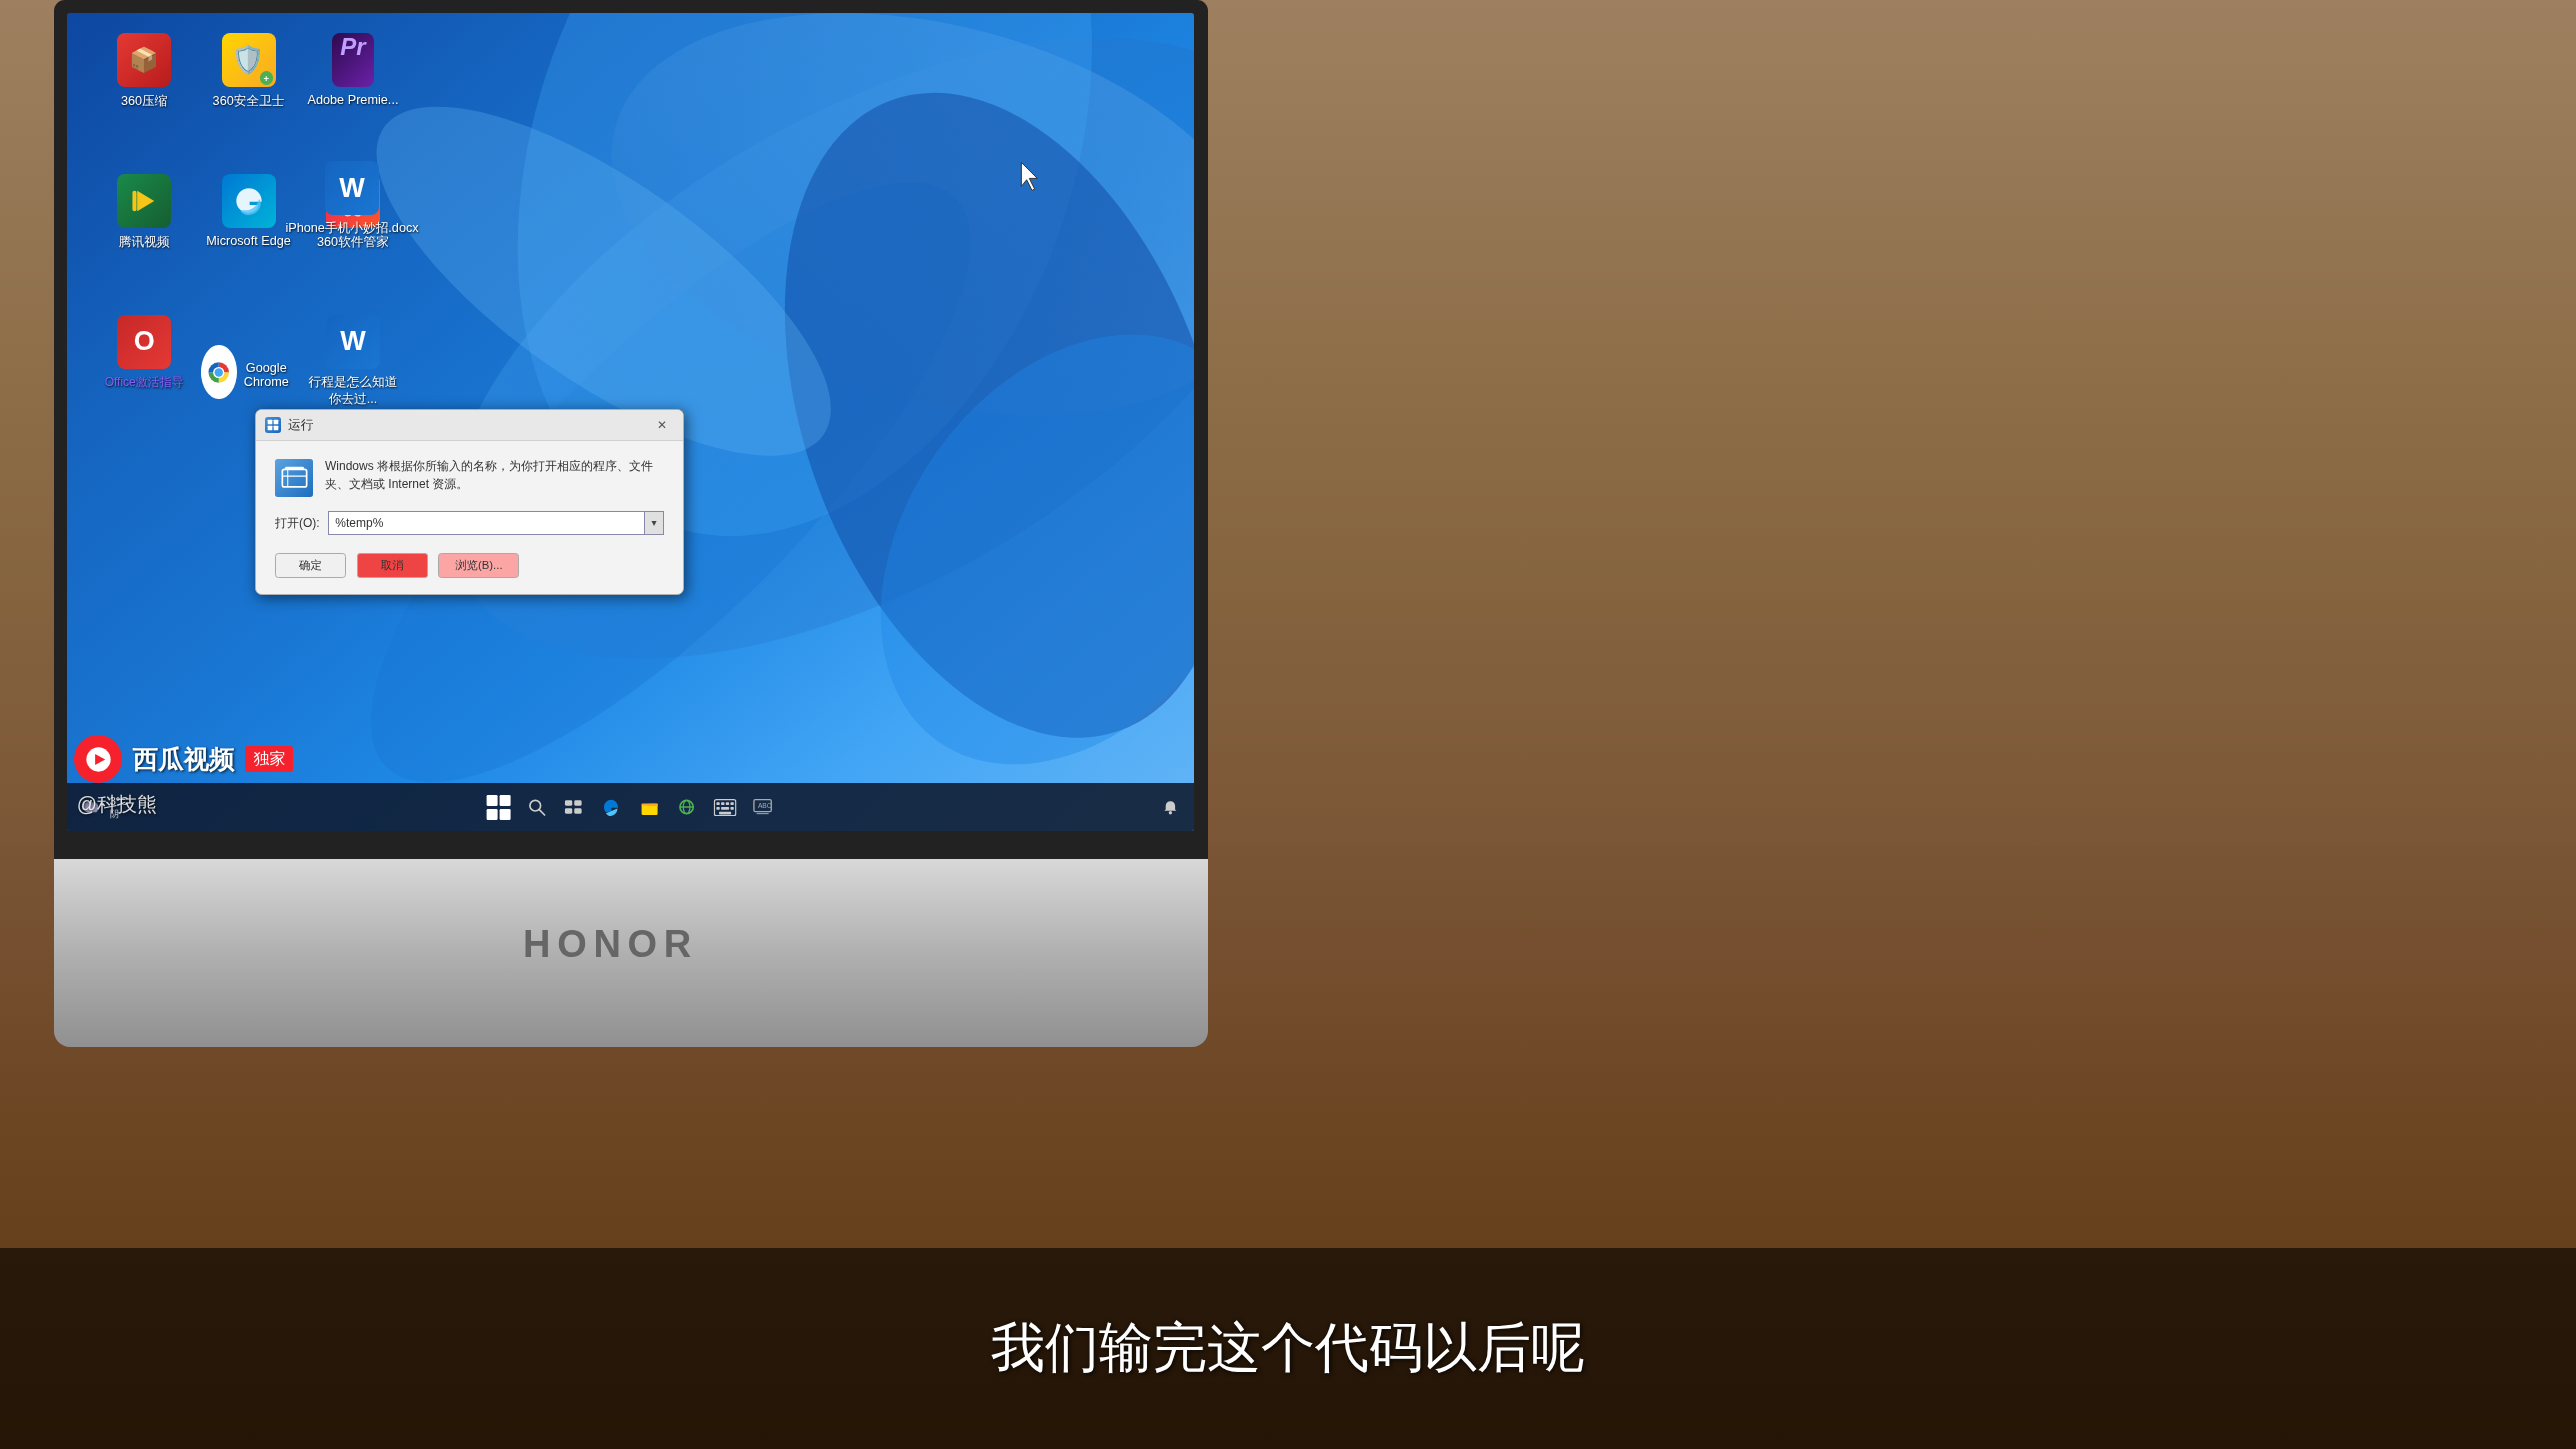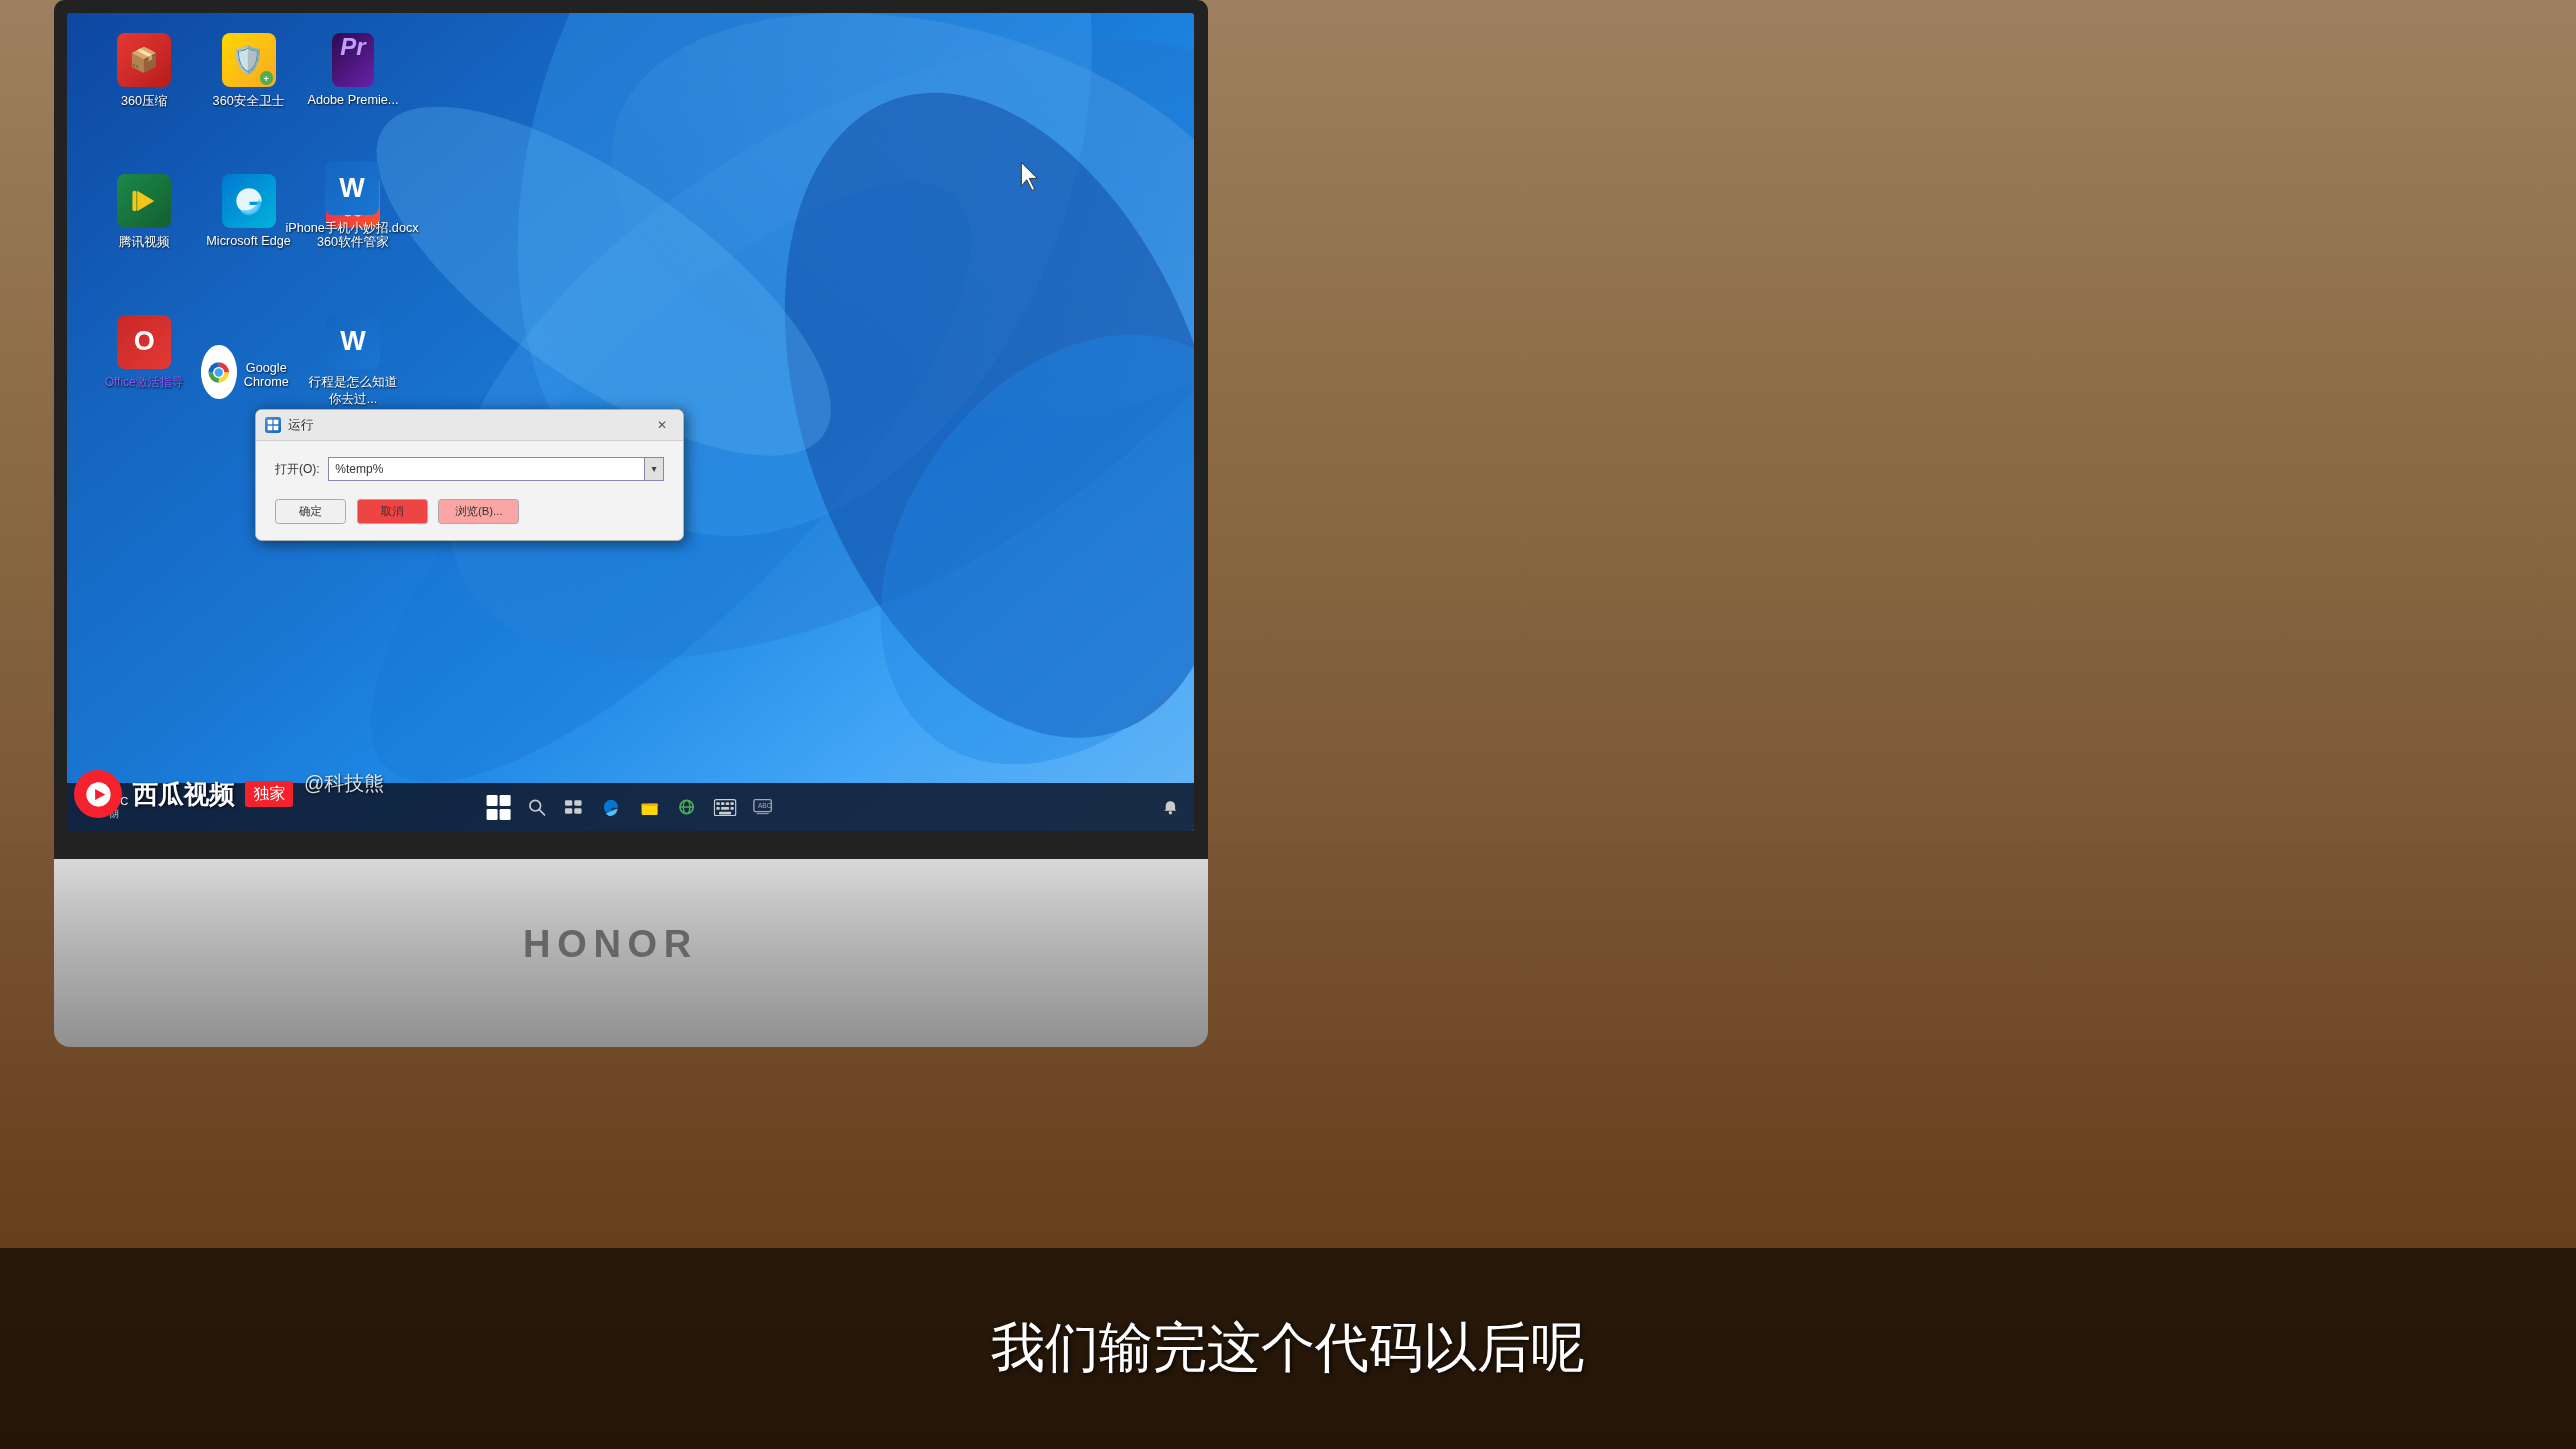--- a/index.html
+++ b/index.html
@@ -157,20 +157,31 @@
             <rect x="10" y="10" width="7" height="7" fill="white" rx="1"></rect>
           </svg>
         </div>
         <span style="font-size:12.7px;color:#333;">运行</span>
       </div>
       <button style="width:23px;height:23px;background:transparent;border:none;cursor:pointer;display:flex;align-items:center;justify-content:center;font-size:12px;color:#555;border-radius:3.4px;">✕</button>
     </div>
 
     <div style="padding:16px 19px;">
 
+      <div style="display:flex;align-items:flex-start;gap:12px;margin-bottom:14.8px;">
+        <div style="width:38px;height:38px;flex-shrink:0;background:linear-gradient(135deg,#5ba3e0,#1e6ebf);border-radius:2.7px;display:flex;align-items:center;justify-content:center;margin-top:1.3px;">
+          <svg width="27" height="27" viewBox="0 0 40 40" xmlns="http://www.w3.org/2000/svg">
+            <rect x="2" y="8" width="36" height="26" rx="3" fill="none" stroke="white" stroke-width="2.5"></rect>
+            <rect x="6" y="4" width="28" height="4" rx="2" fill="white"></rect>
+            <line x1="2" y1="18" x2="38" y2="18" stroke="white" stroke-width="2"></line>
+            <line x1="10" y1="8" x2="10" y2="34" stroke="white" stroke-width="1.5"></line>
+          </svg>
+        </div>
+        <span style="font-size:12px;color:#333;line-height:1.5;">Windows 将根据你所输入的名称，为你打开相应的程序、文件夹、文档或 Internet 资源。</span>
+      </div>
 
       <div style="display:flex;align-items:center;gap:8px;margin-bottom:17.4px;justify-content:center;">
         <label style="font-size:12px;color:#333;white-space:nowrap;">打开(O):</label>
         <div style="display:flex;flex:1;border:0.7px solid #8888aa;background:white;height:24px;">
           <input type="text" style="flex: 1 1 0%; border: none; outline: none; padding: 0px 6.7px; font-size: 12px; color: rgb(51, 51, 51); background: white;" value="%temp%">
           <button style="width:19px;height:100%;background:#e0e0e0;border:none;border-left:0.7px solid #8888aa;cursor:pointer;display:flex;align-items:center;justify-content:center;font-size:8.7px;color:#444;">▼</button>
         </div>
       </div>
 
       <div style="display:flex;gap:10.7px;">
@@ -271,21 +282,21 @@
         <svg width="14.8" height="14.8" viewBox="0 0 22 22" xmlns="http://www.w3.org/2000/svg">
           <path d="M11 2 C7 2 4 5 4 9 L4 14 L2 16 L20 16 L18 14 L18 9 C18 5 15 2 11 2Z" fill="#ccc"></path>
           <circle cx="11" cy="19" r="2.5" fill="#ccc"></circle>
         </svg>
       </div>
     </div>
   </div>
 
 </div>
 
-<div style="position:absolute;bottom:631px;left:74px;display:flex;flex-direction:row;gap:8px;z-index:10;">
+<div style="position:absolute;bottom:631px;left:74px;display:flex;flex-direction:column;gap:8px;z-index:10;">
   <div style="display:flex;align-items:center;gap:10.7px;">
     <div style="width:48px;height:48px;background:#f5222d;border-radius:50%;display:flex;align-items:center;justify-content:center;">
       <svg width="27" height="27" viewBox="0 0 40 40" xmlns="http://www.w3.org/2000/svg">
         <circle cx="20" cy="20" r="18" fill="white"></circle>
         <polygon points="15,12 30,20 15,28" fill="#f5222d"></polygon>
       </svg>
     </div>
     <span style="color:white;font-size:25.5px;font-weight:bold;text-shadow:1.3px 1.3px 2.7px rgba(0,0,0,0.8);">西瓜视频</span>
     <div style="background:#f5222d;color:white;font-size:16px;padding:2.7px 8px;border-radius:2.7px;">独家</div>
   </div>

